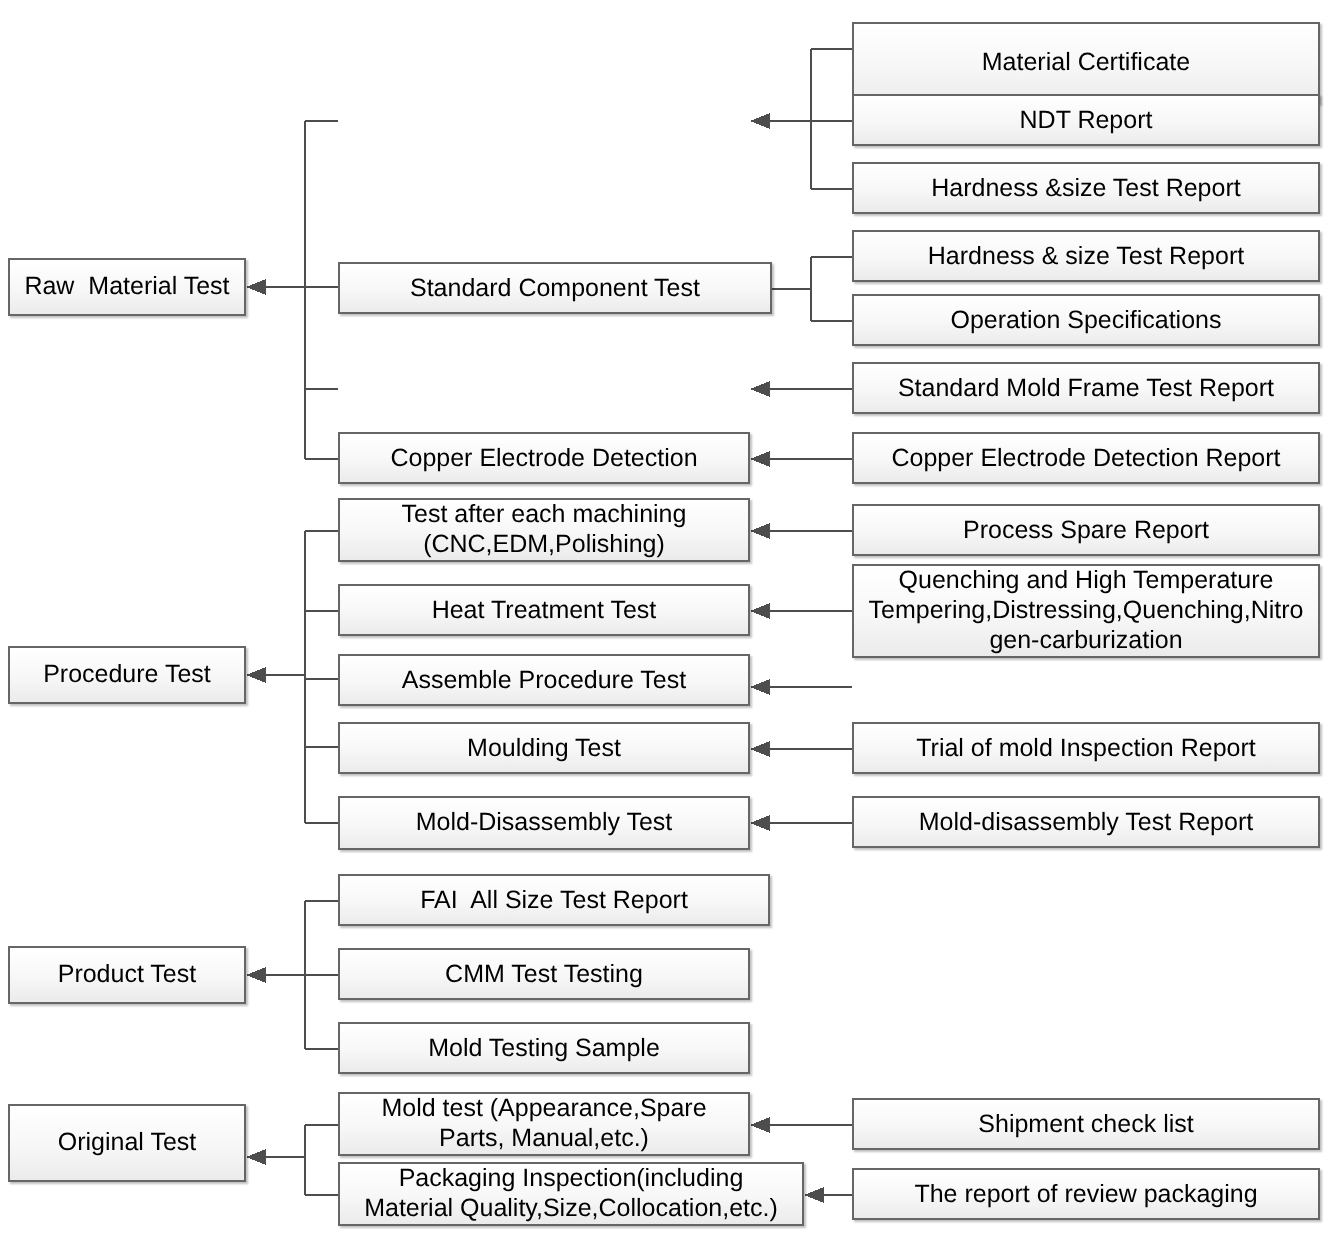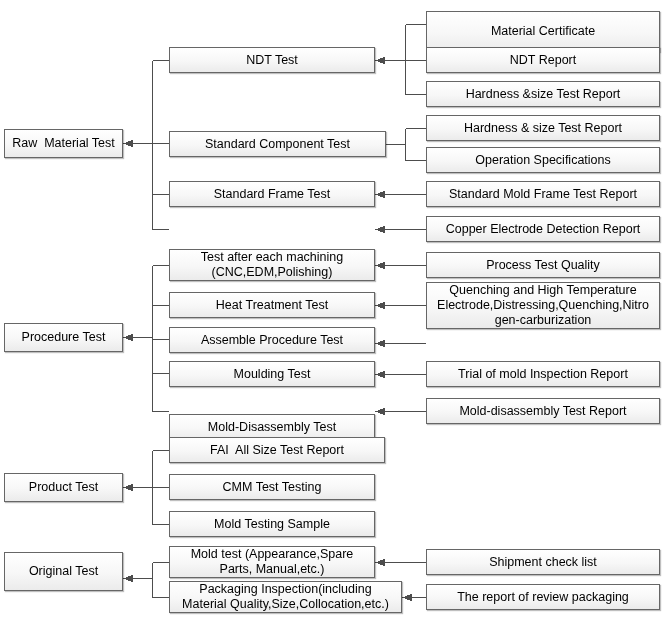--- a/index.html
+++ b/index.html
@@ -78,46 +78,45 @@
       <path d="M426,562.5 H385" marker-end="url(#arw)"></path>
       <path d="M426,597.5 H412" marker-end="url(#arw)"></path>
     </g>
   </svg>
 
   <div class="node" style="left:4px;top:323px;width:119px;height:29px">Procedure Test</div>
   <div class="node" style="left:4px;top:129px;width:119px;height:29px">Raw  Material Test</div>
   <div class="node" style="left:4px;top:473px;width:119px;height:29px">Product Test</div>
   <div class="node" style="left:4px;top:552px;width:119px;height:39px">Original Test</div>
 
-  <div class="node" style="left:169px;top:47px;width:206px;height:26px">NDT Test</div>
   <div class="node" style="left:169px;top:131px;width:217px;height:26px">Standard Component Test</div>
-  <div class="node" style="left:169px;top:181px;width:206px;height:26px">Standard Frame Test</div>
+  <div class="node" style="left:169px;top:216px;width:206px;height:26px">Copper Electrode Detection</div>
   <div class="node" style="left:169px;top:249px;width:206px;height:32px">Test after each machining
 (CNC,EDM,Polishing)</div>
   <div class="node" style="left:169px;top:292px;width:206px;height:26px">Heat Treatment Test</div>
   <div class="node" style="left:169px;top:327px;width:206px;height:26px">Assemble Procedure Test</div>
   <div class="node" style="left:169px;top:361px;width:206px;height:26px">Moulding Test</div>
-  <div class="node" style="left:169px;top:414px;width:206px;height:27px">Mold-Disassembly Test</div>
+  <div class="node" style="left:169px;top:398px;width:206px;height:27px">Mold-Disassembly Test</div>
   <div class="node" style="left:169px;top:437px;width:216px;height:26px">FAI  All Size Test Report</div>
   <div class="node" style="left:169px;top:474px;width:206px;height:26px">CMM Test Testing</div>
   <div class="node" style="left:169px;top:511px;width:206px;height:26px">Mold Testing Sample</div>
   <div class="node" style="left:169px;top:546px;width:206px;height:32px">Mold test (Appearance,Spare
 Parts, Manual,etc.)</div>
   <div class="node" style="left:169px;top:581px;width:233px;height:32px">Packaging Inspection(including
 Material Quality,Size,Collocation,etc.)</div>
 
   <div class="node" style="left:426px;top:11px;width:234px;height:41px">Material Certificate</div>
   <div class="node" style="left:426px;top:47px;width:234px;height:26px">NDT Report</div>
   <div class="node" style="left:426px;top:81px;width:234px;height:26px">Hardness &amp;size Test Report</div>
   <div class="node" style="left:426px;top:115px;width:234px;height:26px">Hardness &amp; size Test Report</div>
   <div class="node" style="left:426px;top:147px;width:234px;height:26px">Operation Specifications</div>
   <div class="node" style="left:426px;top:181px;width:234px;height:26px">Standard Mold Frame Test Report</div>
   <div class="node" style="left:426px;top:216px;width:234px;height:26px">Copper Electrode Detection Report</div>
-  <div class="node" style="left:426px;top:252px;width:234px;height:26px">Process Test Quality</div>
+  <div class="node" style="left:426px;top:252px;width:234px;height:26px">Process Spare Report</div>
   <div class="node" style="left:426px;top:282px;width:234px;height:47px">Quenching and High Temperature
-Electrode,Distressing,Quenching,Nitro
+Tempering,Distressing,Quenching,Nitro
 gen-carburization</div>
   <div class="node" style="left:426px;top:361px;width:234px;height:26px">Trial of mold Inspection Report</div>
   <div class="node" style="left:426px;top:398px;width:234px;height:26px">Mold-disassembly Test Report</div>
   <div class="node" style="left:426px;top:549px;width:234px;height:26px">Shipment check list</div>
   <div class="node" style="left:426px;top:584px;width:234px;height:26px">The report of review packaging</div>
 
 </div>
 
 </body></html>

